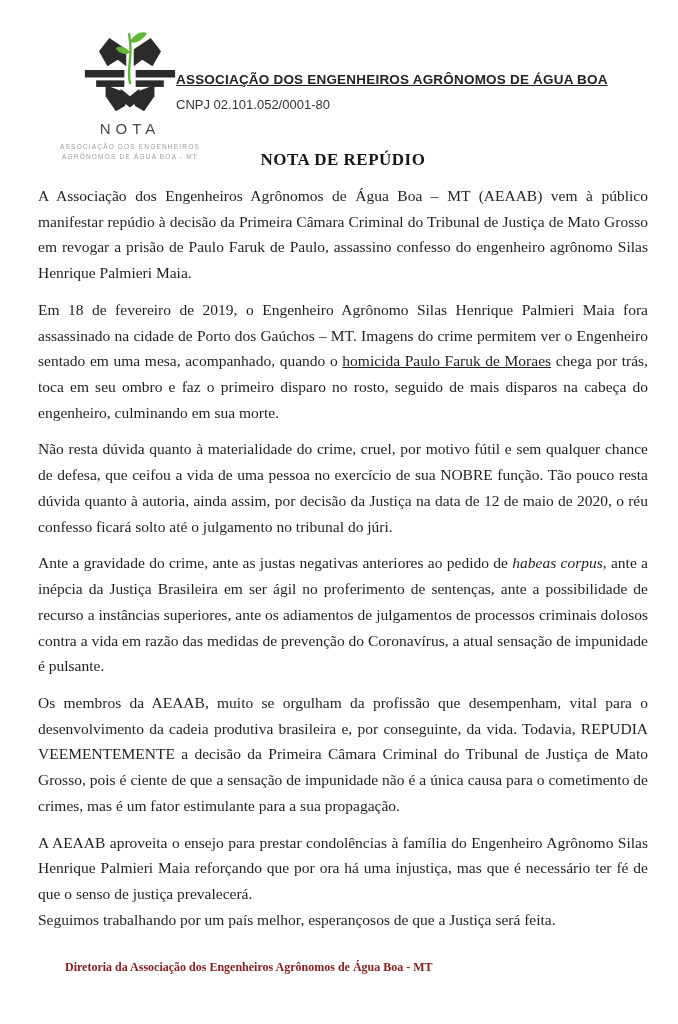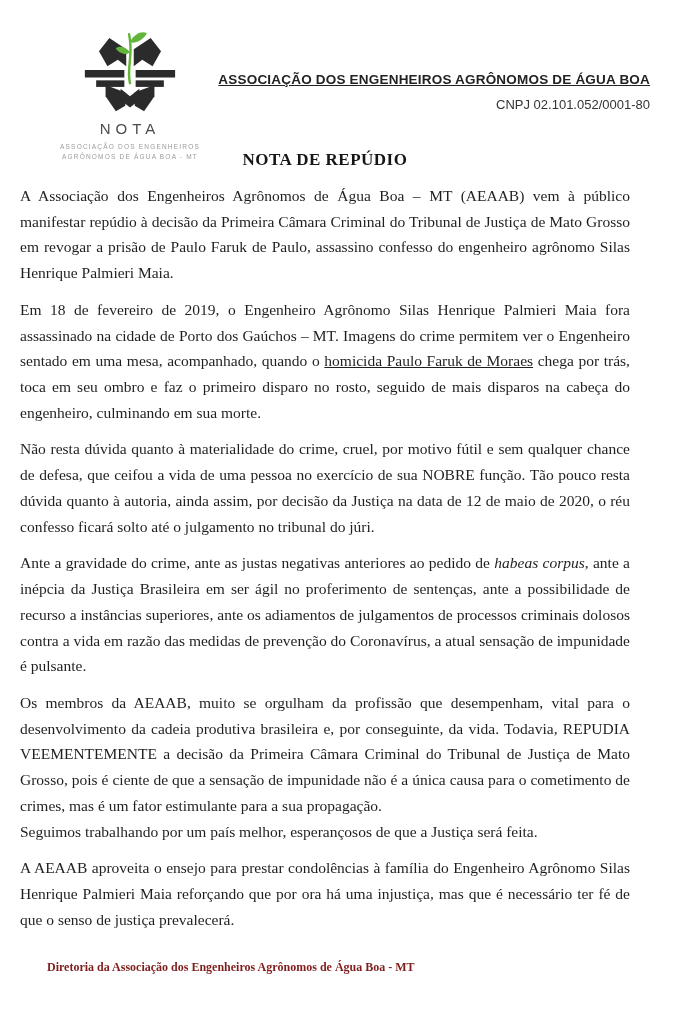--- a/index.html
+++ b/index.html
@@ -37,42 +37,42 @@
     font-size: 6.5px;
     letter-spacing: 1.2px;
     color: #9b9b9b;
     line-height: 1.6;
     margin-top: 5px;
     white-space: nowrap;
   }
   
   .header-right {
     position: absolute;
-    left: 190px;
+    left: 176px;
     top: 72px;
     width: 460px;
-    text-align: right;
+    text-align: left;
     font-family: "Liberation Sans", sans-serif;
   }
   .org-name {
     font-size: 13.5px;
     font-weight: bold;
     text-decoration: underline;
     color: #222222;
     letter-spacing: 0.2px;
   }
   .cnpj {
     font-size: 13px;
     color: #333333;
     margin-top: 10px;
   }
   
   .content {
     position: absolute;
-    left: 20px;
+    left: 38px;
     top: 150px;
     width: 610px;
   }
   .doc-title {
     text-align: center;
     font-weight: bold;
     font-size: 17px;
     letter-spacing: 0.5px;
     color: #161616;
   }
@@ -143,19 +143,19 @@
   </div>
 
   <div class="content">
     <div class="doc-title">NOTA DE REPÚDIO</div>
     <div class="paragraphs" id="paragraphs">
         <p class="para"><span class="seg-normal">A Associação dos Engenheiros Agrônomos de Água Boa – MT (AEAAB) vem à público manifestar repúdio à decisão da Primeira Câmara Criminal do Tribunal de Justiça de Mato Grosso em revogar a prisão de Paulo Faruk de Paulo, assassino confesso do engenheiro agrônomo Silas Henrique Palmieri Maia.</span></p>
         <p class="para"><span class="seg-normal">Em 18 de fevereiro de 2019, o Engenheiro Agrônomo Silas Henrique Palmieri Maia fora assassinado na cidade de Porto dos Gaúchos – MT. Imagens do crime permitem ver o Engenheiro sentado em uma mesa, acompanhado, quando o </span><span class="seg-underline">homicida Paulo Faruk de Moraes</span><span class="seg-normal"> chega por trás, toca em seu ombro e faz o primeiro disparo no rosto, seguido de mais disparos na cabeça do engenheiro, culminando em sua morte.</span></p>
         <p class="para"><span class="seg-normal">Não resta dúvida quanto à materialidade do crime, cruel, por motivo fútil e sem qualquer chance de defesa, que ceifou a vida de uma pessoa no exercício de sua NOBRE função. Tão pouco resta dúvida quanto à autoria, ainda assim, por decisão da Justiça na data de 12 de maio de 2020, o réu confesso ficará solto até o julgamento no tribunal do júri.</span></p>
         <p class="para"><span class="seg-normal">Ante a gravidade do crime, ante as justas negativas anteriores ao pedido de </span><span class="seg-italic">habeas corpus</span><span class="seg-normal">, ante a inépcia da Justiça Brasileira em ser ágil no proferimento de sentenças, ante a possibilidade de recurso a instâncias superiores, ante os adiamentos de julgamentos de processos criminais dolosos contra a vida em razão das medidas de prevenção do Coronavírus, a atual sensação de impunidade é pulsante.</span></p>
         <p class="para"><span class="seg-normal">Os membros da AEAAB, muito se orgulham da profissão que desempenham, vital para o desenvolvimento da cadeia produtiva brasileira e, por conseguinte, da vida. Todavia, REPUDIA VEEMENTEMENTE a decisão da Primeira Câmara Criminal do Tribunal de Justiça de Mato Grosso, pois é ciente de que a sensação de impunidade não é a única causa para o cometimento de crimes, mas é um fator estimulante para a sua propagação.</span></p>
+        <p class="para"><span class="seg-normal">A AEAAB aproveita o ensejo para prestar condolências à família do Engenheiro Agrônomo Silas Henrique Palmieri Maia reforçando que por ora há uma injustiça, mas que é necessário ter fé de que o senso de justiça prevalecerá.</span></p>
         <p class="para tight"><span class="seg-normal">Seguimos trabalhando por um país melhor, esperançosos de que a Justiça será feita.</span></p>
-        <p class="para"><span class="seg-normal">A AEAAB aproveita o ensejo para prestar condolências à família do Engenheiro Agrônomo Silas Henrique Palmieri Maia reforçando que por ora há uma injustiça, mas que é necessário ter fé de que o senso de justiça prevalecerá.</span></p>
       </div>
     <div class="closing">Diretoria da Associação dos Engenheiros Agrônomos de Água Boa - MT</div>
   </div>
 
 </div>
 
 </body></html>

